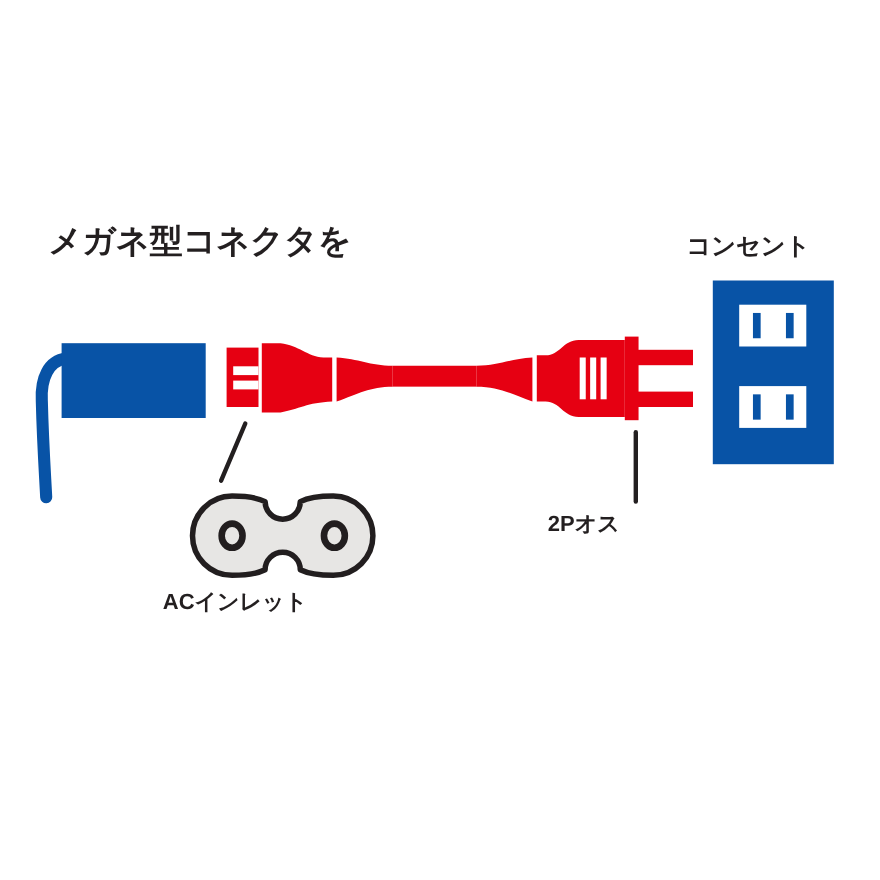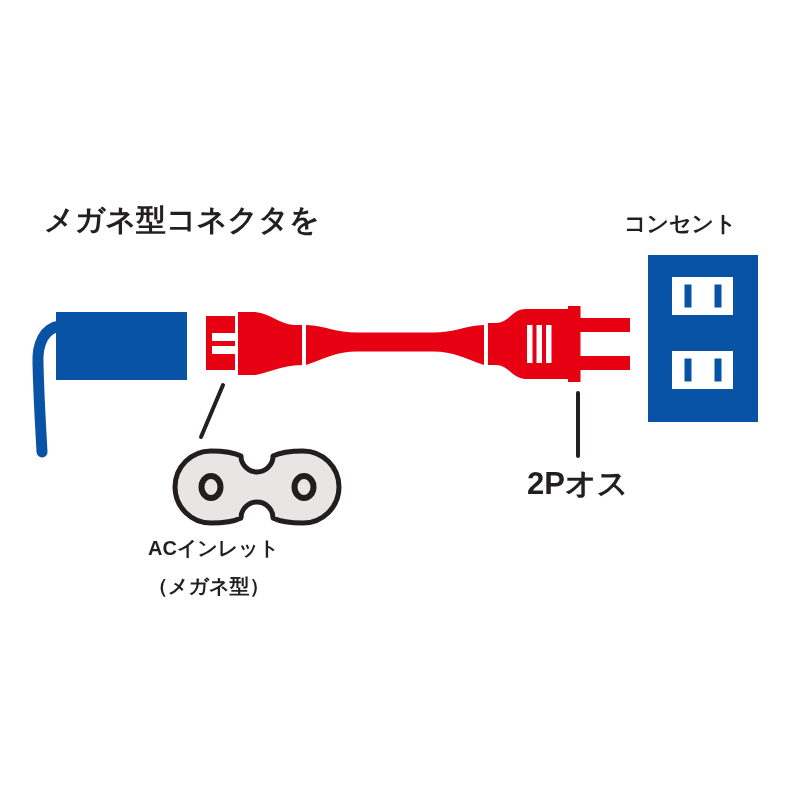--- a/index.html
+++ b/index.html
@@ -32,23 +32,23 @@
     top: 202px;
     font-size: 30px;
     line-height: 36px;
   }
   .label-outlet {
     left: 624px;
     top: 209px;
     font-size: 22px;
   }
   .label-plug {
-    left: 527px;
+    left: 498px;
     top: 463px;
-    font-size: 31px;
+    font-size: 20px;
   }
   .label-inlet {
     left: 148px;
     top: 529px;
     font-size: 20px;
     line-height: 38px;
   }
 </style>
 </head>
 <body>
@@ -110,16 +110,15 @@
   <div class="label label-adapter-note">
     <span>メガネ型コネクタを</span>
   </div>
 
   <div class="label label-outlet">コンセント</div>
 
   <div class="label label-plug">2Pオス</div>
 
   <div class="label label-inlet">
     <span>ACインレット</span>
-    <span>（メガネ型）</span>
   </div>
 
 </div>
 
 </body></html>

